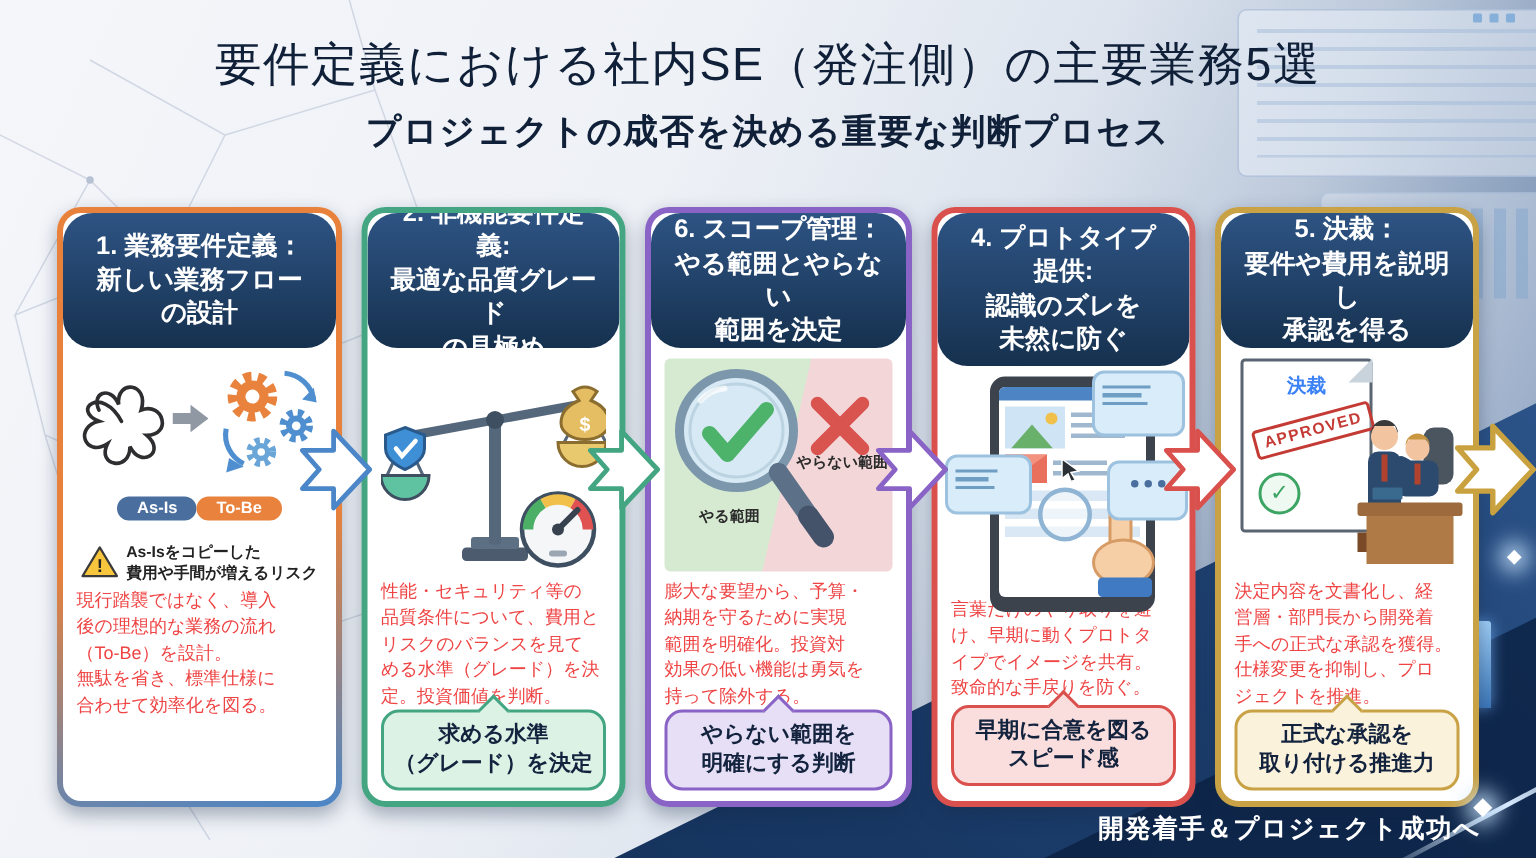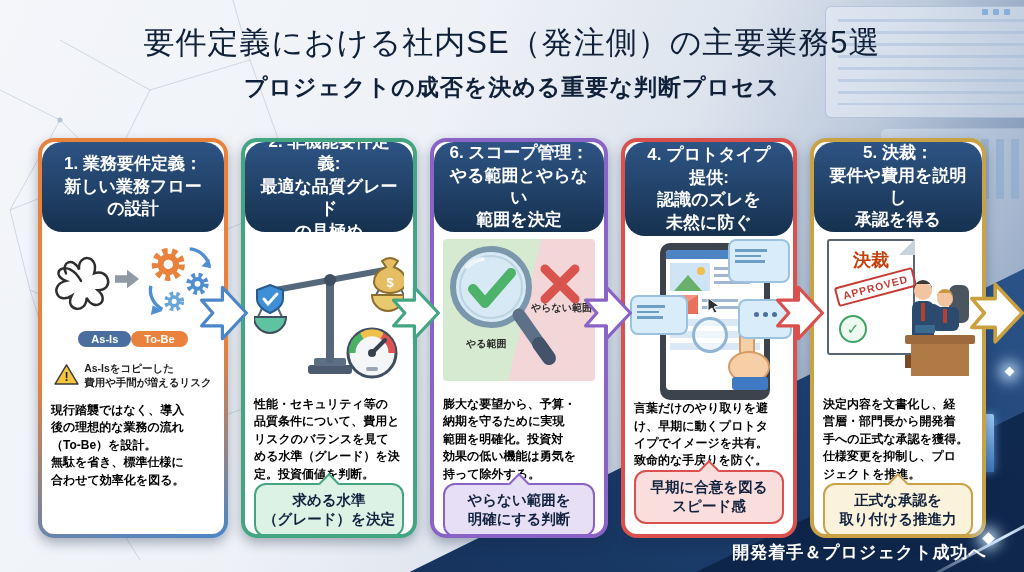--- a/index.html
+++ b/index.html
@@ -40,21 +40,21 @@
   
   .cards{position:absolute;left:38px;top:138px;width:948px;height:400px;display:flex;gap:13px;z-index:2;}
   .card{flex:1;border-radius:16px;padding:4px;box-shadow:0 5px 12px rgba(20,40,70,.35);
     background:linear-gradient(168deg,var(--c) 55%,var(--c2,var(--c)) 100%);}
   .card-inner{background:#fff;border-radius:12px;height:100%;display:flex;flex-direction:column;overflow:hidden;}
   .card-header{background:linear-gradient(180deg,#2e5484,#16314f);color:#fff;font-weight:bold;font-size:17px;
     line-height:1.32;text-align:center;white-space:pre-line;display:flex;align-items:center;justify-content:center;
     min-height:78px;padding:6px 14px;border-radius:20px;}
   .card-body{flex:1;display:flex;flex-direction:column;padding:5px 9px 10px;}
   .icon-zone{height:146px;position:relative;display:flex;align-items:center;justify-content:center;}
-  .desc{font-size:12px;font-weight:bold;color:#000000;line-height:1.45;white-space:pre-line;margin-top:13px;}
+  .desc{font-size:12px;font-weight:normal;color:#ef4444;line-height:1.45;white-space:pre-line;margin-top:3px;}
   .callout{margin-top:auto;position:relative;background:var(--cb);border:2.5px solid var(--c);border-radius:12px;
     padding:6px 3px;text-align:center;font-size:14.5px;font-weight:800;color:#13233e;white-space:pre-line;line-height:1.32;}
   .callout::before{content:"";position:absolute;top:-9px;left:50%;width:13px;height:13px;background:var(--cb);
     border-left:2.5px solid var(--c);border-top:2.5px solid var(--c);transform:translateX(-50%) rotate(45deg);}
   
   .zone1{height:152px;display:flex;flex-direction:column;justify-content:space-between;}
   .row-icons{display:flex;align-items:center;justify-content:center;gap:4px;height:84px;}
   .pills{display:flex;justify-content:space-around;padding:0 8px;}
   .pill{color:#fff;font-weight:bold;font-size:11px;padding:2px 13px;border-radius:11px;}
   .pill.asis{background:#4a6f9f;}
@@ -90,21 +90,21 @@
   .bub .dots i{width:5px;height:5px;border-radius:50%;background:#4a6f9f;margin:0;}
   .bub1{left:-4px;top:54px;width:44px;height:26px;}
   .bub2{right:-6px;top:-2px;width:48px;height:30px;}
   .bub3{right:-8px;top:58px;width:40px;height:26px;}
   
   .appr{width:150px;height:146px;position:relative;}
   .doc{position:absolute;left:4px;top:2px;width:84px;height:112px;background:#fff;border:2px solid #5a6572;
     border-radius:3px;}
   .doc::after{content:"";position:absolute;right:-2px;top:-2px;width:0;height:0;
     border-left:16px solid transparent;border-bottom:16px solid #c9d3dc;}
-  .doc-title{text-align:center;margin-top:7px;font-size:18px;font-weight:800;color:#c2410c;}
+  .doc-title{text-align:center;margin-top:7px;font-size:13px;font-weight:800;color:#3b82f6;}
   .stamp{position:absolute;left:6px;top:36px;transform:rotate(-15deg);border:2.5px solid #c43b35;color:#c43b35;
     font-size:10.5px;font-weight:800;letter-spacing:1px;padding:2px 5px;border-radius:3px;background:rgba(255,255,255,.25);}
   .doc-check{position:absolute;left:10px;top:74px;width:24px;height:24px;border-radius:50%;border:2.5px solid #3da564;
     background:#eef9f1;color:#3da564;font-weight:800;font-size:15px;text-align:center;line-height:23px;}
   .footer{position:absolute;right:37px;bottom:8px;color:#fff;font-size:17px;font-weight:800;letter-spacing:1px;z-index:3;}
   .arrow{position:absolute;z-index:3;}
 </style>
 </head>
 <body>
 

